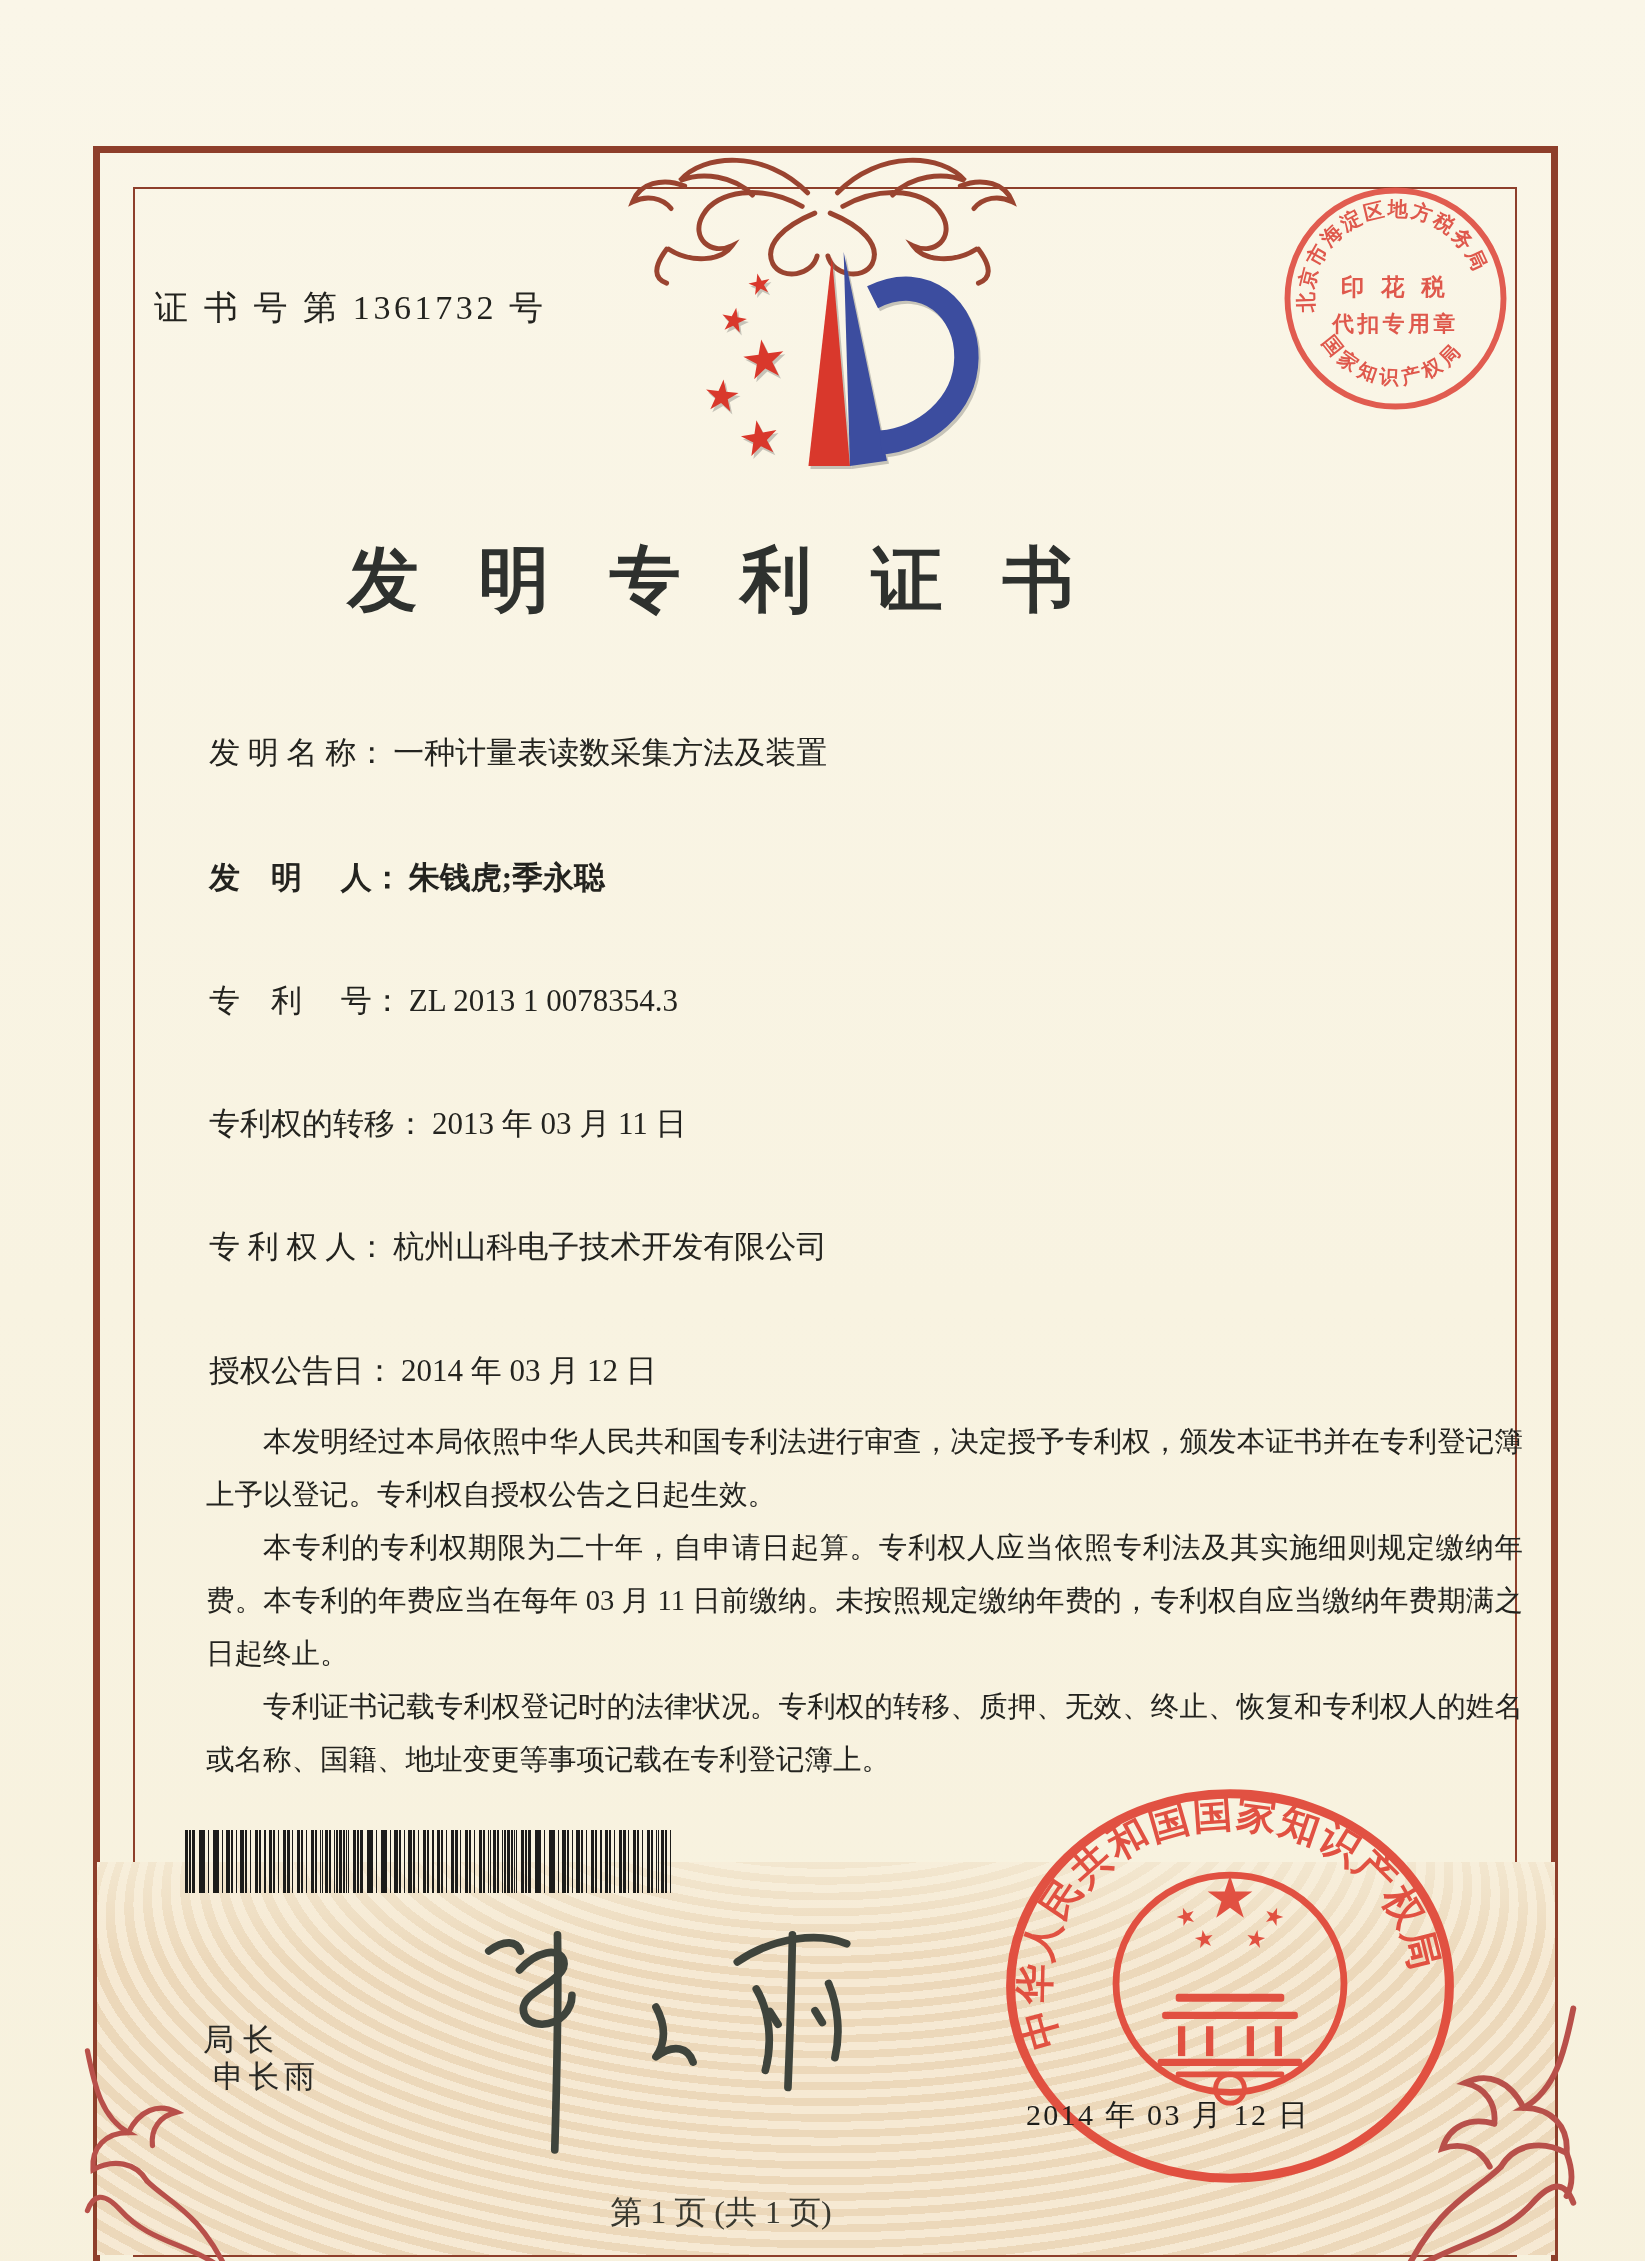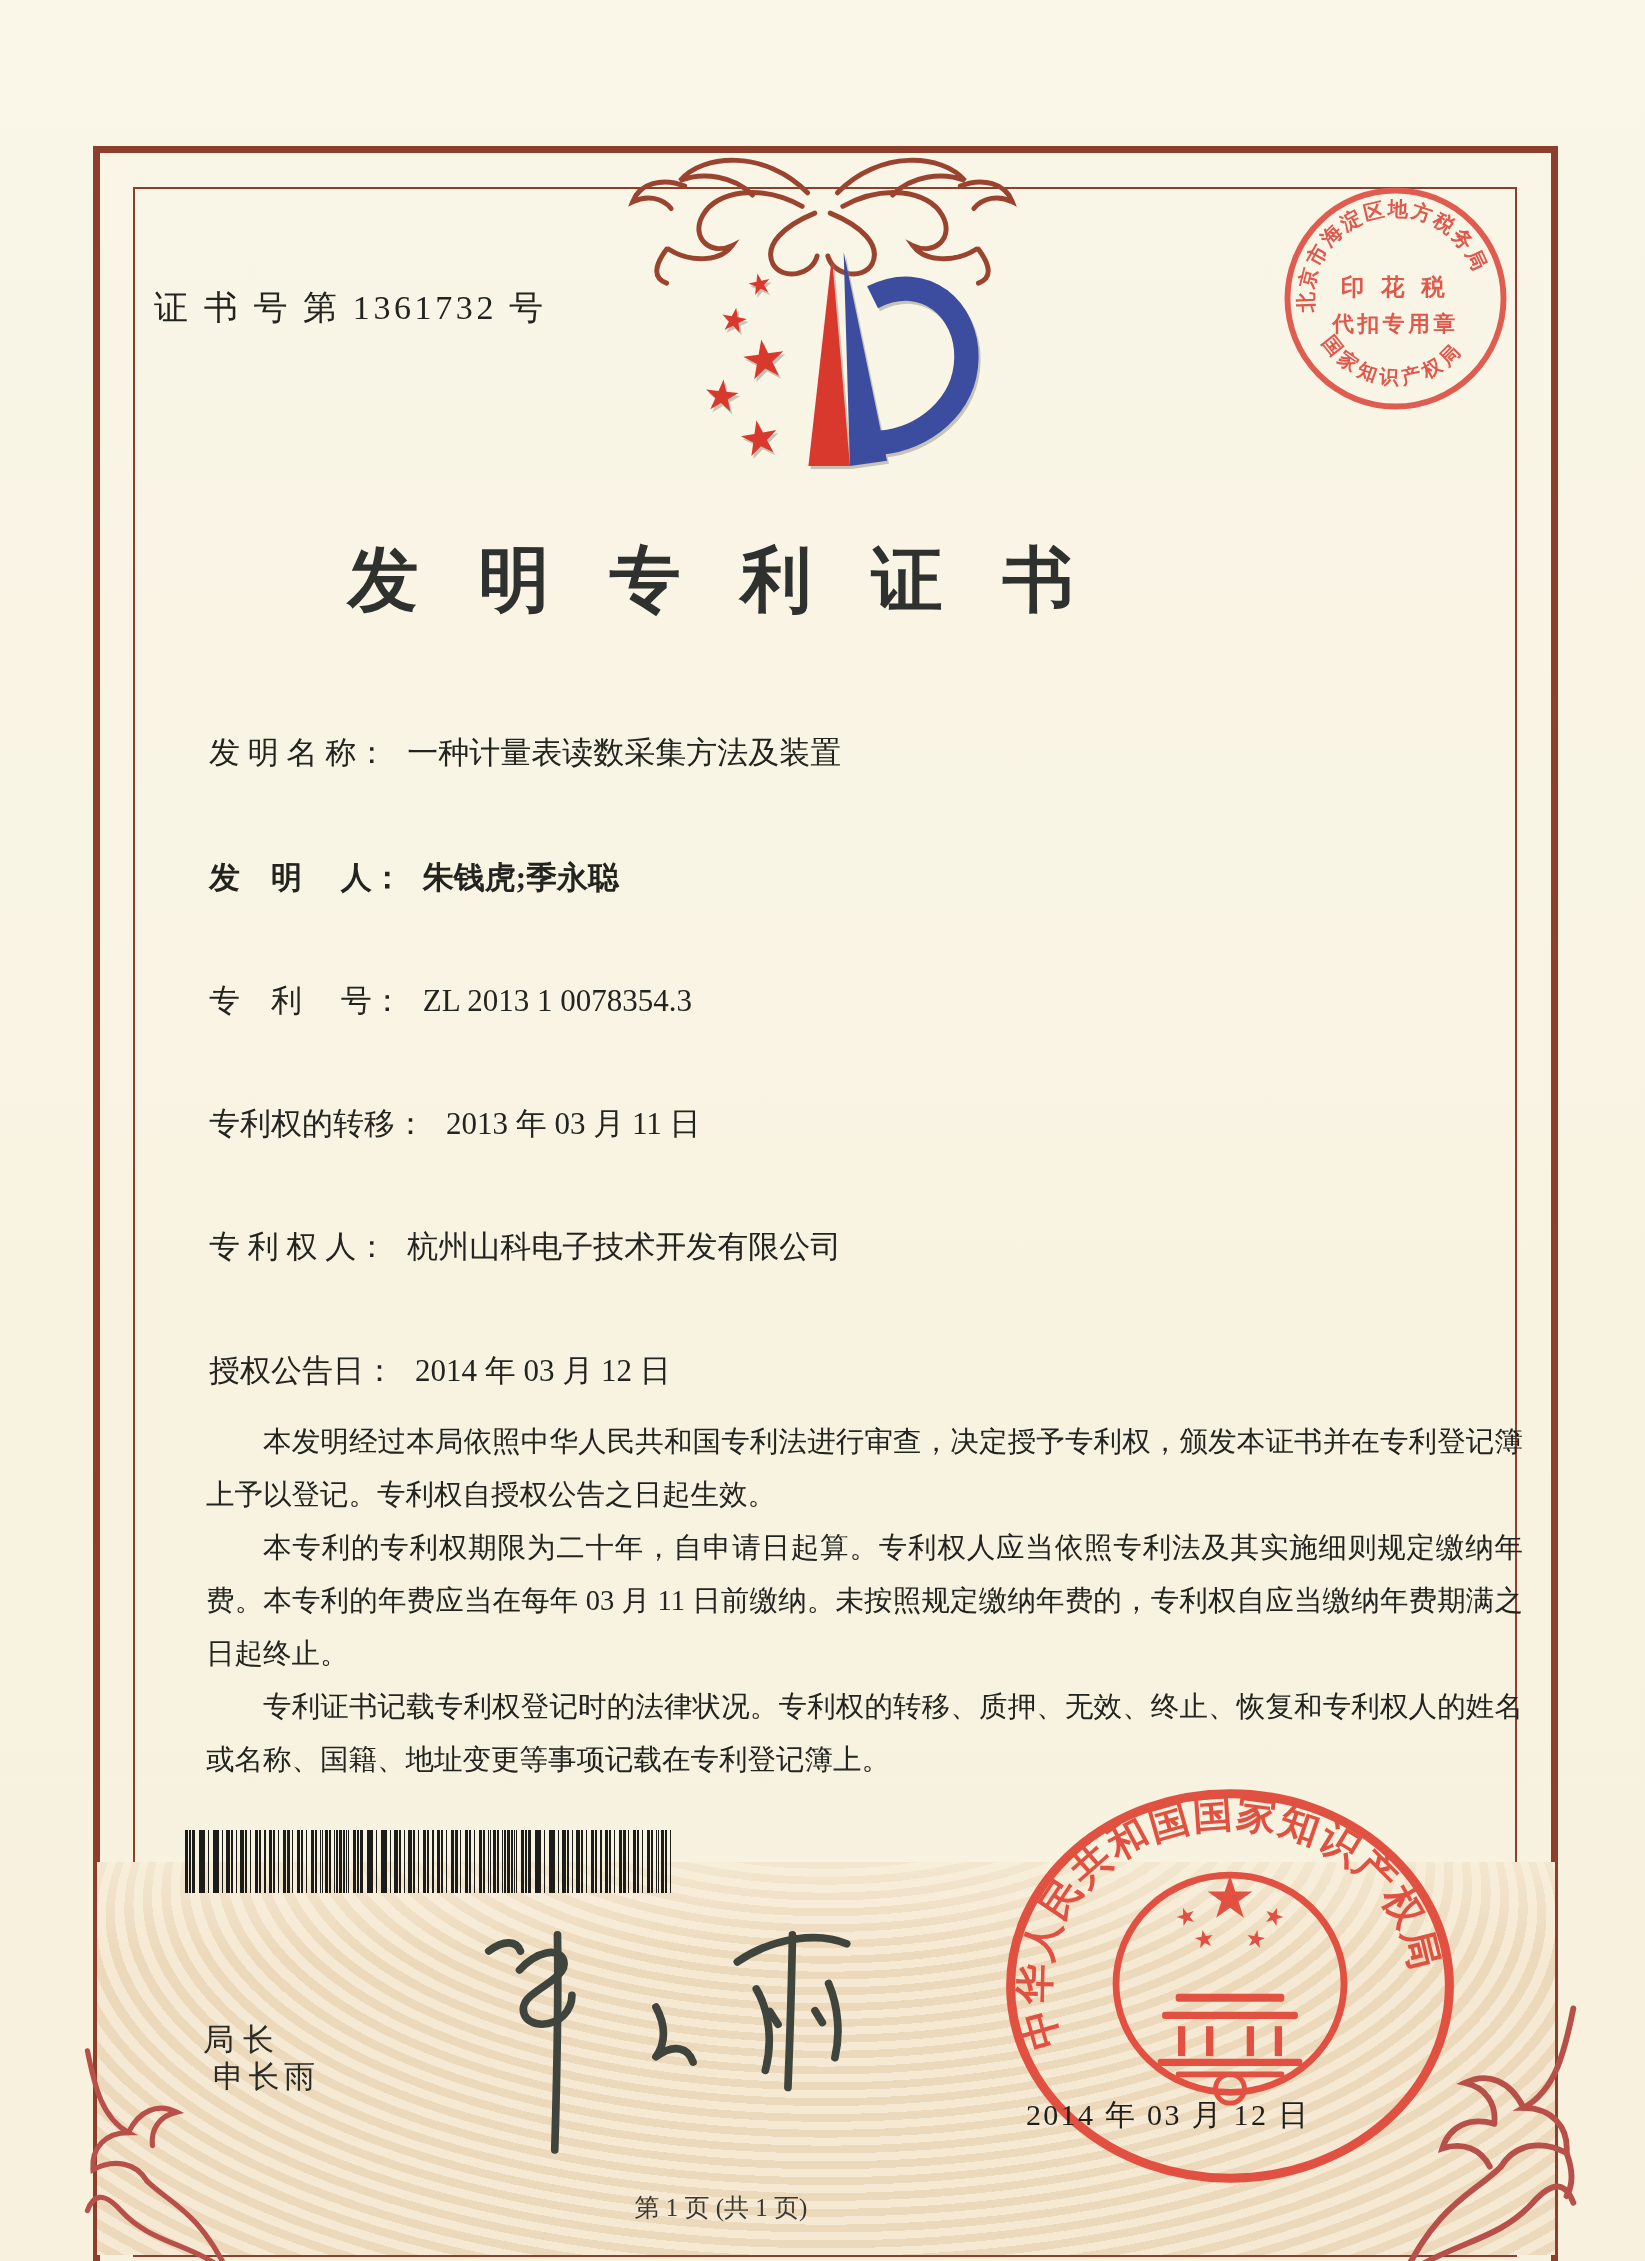--- a/index.html
+++ b/index.html
@@ -17,33 +17,33 @@
     left:97px;top:1862px;width:1458px;height:393px;z-index:1;
     background:
       linear-gradient(rgba(248,243,225,.55), rgba(248,243,225,0) 26%),
       repeating-radial-gradient(130% 72% at 50% -62%, #f6e9d3 0 3.2px, #ecd8ba 3.2px 6.3px);
   }
   
   .cert-no{left:154px;top:285px;font-size:34px;letter-spacing:3.6px;color:#23231f;z-index:2;}
   .title{left:0;top:533px;width:1421px;text-align:center;font-size:71px;font-weight:bold;
          letter-spacing:60px;text-indent:60px;color:#2e312e;z-index:2;}
   .field{left:209px;width:1334px;font-size:31px;color:#23231f;z-index:2;white-space:nowrap;}
-  .field .fvalue{margin-left:20px;text-align:right;}
+  .field .fvalue{margin-left:6px;text-align:right;}
   .body-text{left:206px;top:1415px;width:1317px;font-size:28.5px;line-height:53px;
              text-align:justify;color:#23231f;z-index:2;}
   .body-text p{margin:0;text-indent:2em;}
   .barcode{left:185px;top:1830px;width:486px;height:63px;z-index:2;
     background:
       repeating-linear-gradient(90deg,#1c1c1a 0 2.7px,rgba(0,0,0,0) 2.7px 4.5px,#1c1c1a 4.5px 5.9px,rgba(0,0,0,0) 5.9px 9px,#1c1c1a 9px 10.4px,rgba(0,0,0,0) 10.4px 14px),
       repeating-linear-gradient(90deg,rgba(0,0,0,0) 0 6.8px,#1c1c1a 6.8px 8.6px,rgba(0,0,0,0) 8.6px 17px,#1c1c1a 17px 18px,rgba(0,0,0,0) 18px 24px);
   }
   .role-label{left:203px;top:1984px;font-size:31px;letter-spacing:9px;color:#2a2a26;z-index:2;margin-top:35px;}
   .officer-name{left:213px;top:2056px;font-size:31px;letter-spacing:4.5px;color:#2a2a26;z-index:2;}
   .seal-date{left:1026px;top:2095px;font-size:30px;letter-spacing:2.3px;color:#1e1e1b;z-index:4;white-space:nowrap;}
-  .footer{left:0;top:2191px;width:1442px;text-align:center;font-size:25px;color:#38382f;z-index:3;}
+  .footer{left:0;top:2191px;width:1442px;text-align:center;font-size:32px;color:#38382f;z-index:3;}
   svg{overflow:visible;}
   .logo-svg{filter:drop-shadow(2.7px 3.6px 0 rgba(135,135,128,.45));z-index:2;}
   .sig-svg{z-index:3;}
   .seal-svg{z-index:3;opacity:.96;}
   .ornament{z-index:2;}
 </style>
 </head>
 <body>
 
 <div id="page">

